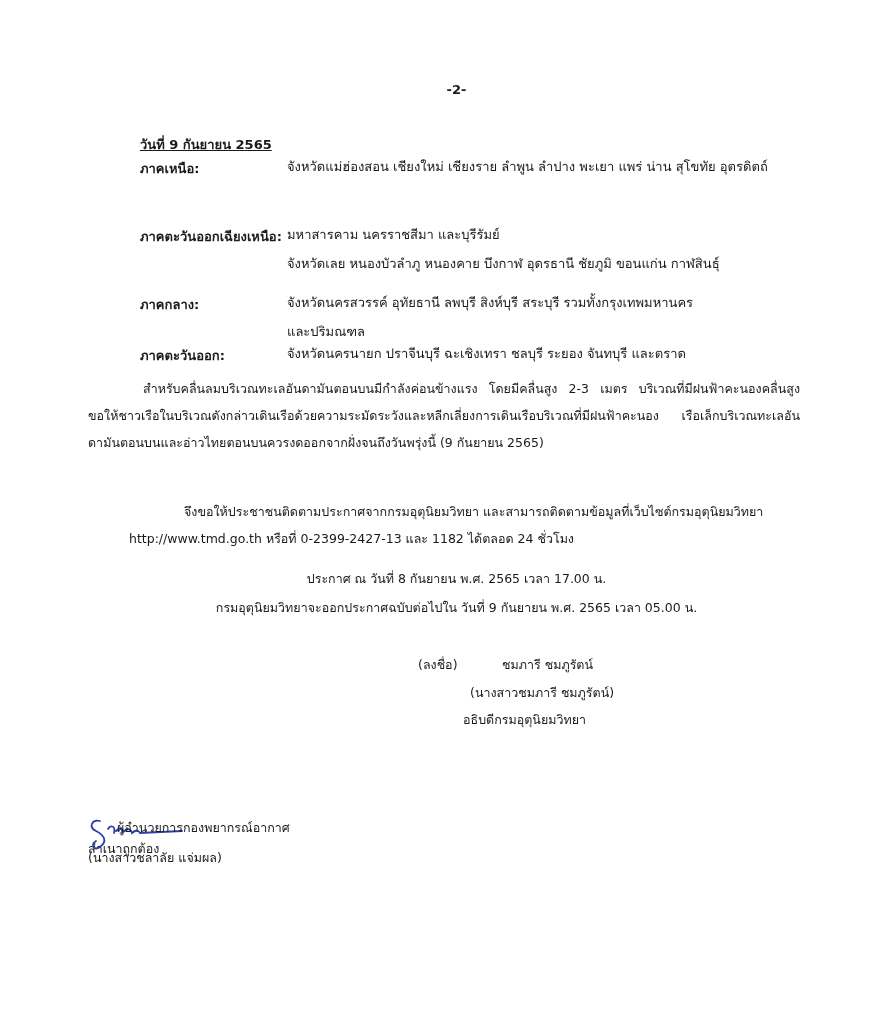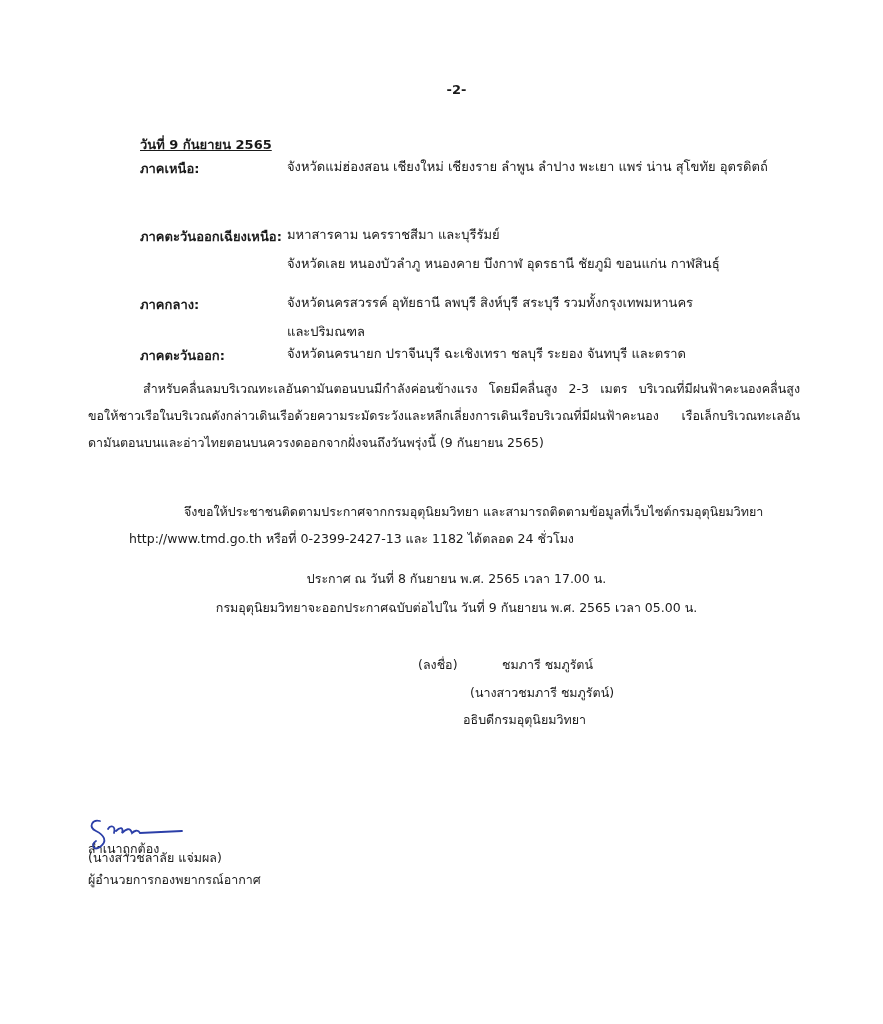--- a/index.html
+++ b/index.html
@@ -85,13 +85,13 @@
 <div class="sig" style="left:418px; top:655px;">(ลงชื่อ)</div>
 <div class="sig" style="left:502px; top:655px;">ชมภารี ชมภูรัตน์</div>
 <div class="sig" style="left:452px; top:683px;margin-left:18px;">(นางสาวชมภารี ชมภูรัตน์)</div>
 <div class="sig" style="left:463px; top:710px;">อธิบดีกรมอุตุนิยมวิทยา</div>
 
 <div class="footer-line" style="top:808px;margin-top:31px;">สำเนาถูกต้อง</div>
 <svg class="signature-mark" viewBox="0 0 100 40">
   <path d="M14 6 C 6 4, 2 12, 10 16 C 18 20, 22 26, 14 32 C 8 36, 4 30, 10 26 M22 14 C 24 10, 30 10, 28 18 M30 16 C 34 12, 38 12, 36 18 C 40 14, 44 12, 46 18 C 48 16, 52 14, 54 18 L 96 16" fill="none" stroke="#2b3fa8" stroke-width="1.8" stroke-linecap="round"></path>
 </svg>
 <div class="footer-line" style="top:848px;">(นางสาวชลาลัย แจ่มผล)</div>
-<div class="footer-line" style="top:870px;">ผู้อำนวยการกองพยากรณ์อากาศ</div>
+<div class="footer-line" style="top:818px;margin-left:29px;">ผู้อำนวยการกองพยากรณ์อากาศ</div>
 
 </body></html>

